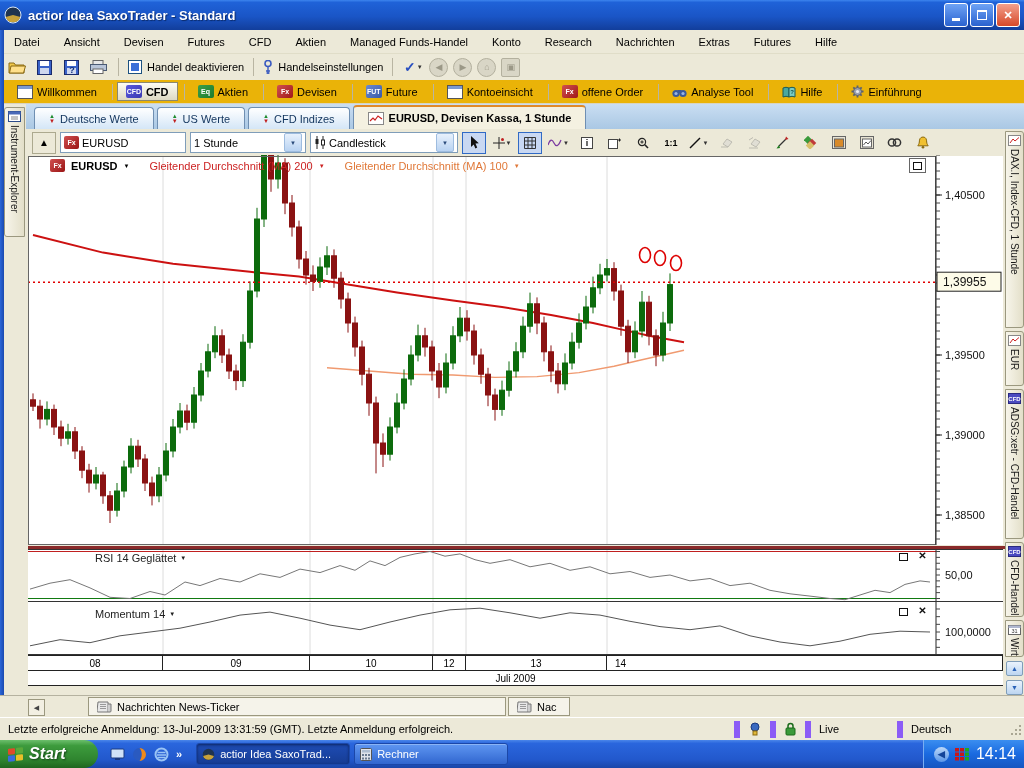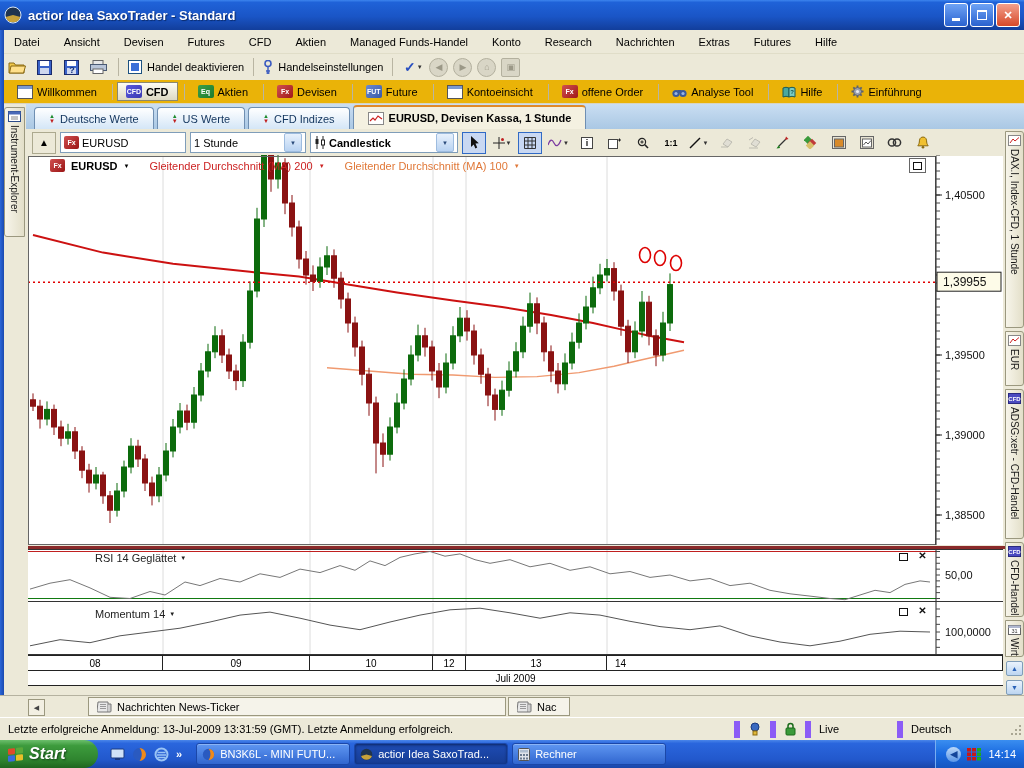--- a/index.html
+++ b/index.html
@@ -133,21 +133,21 @@
   .flag{display:grid;grid-template-columns:7px 7px;grid-template-rows:6px 6px;gap:1px;transform:skewY(-6deg);}
   .flag i{border-radius:1px;}
   .ql{display:flex;align-items:center;gap:7px;margin-left:12px;}
   .tasks{display:flex;align-items:center;gap:4px;margin-left:14px;flex:1;}
   .taskbtn{width:154px;height:22px;border-radius:3px;border:1px solid #1b47a8;color:#fff;font-size:11px;
     display:flex;align-items:center;gap:5px;padding:0 5px;box-sizing:border-box;white-space:nowrap;overflow:hidden;
     background:linear-gradient(180deg,#5f97f2,#3166cf);box-shadow:inset 0 1px 0 #8ab4f6;}
   .taskbtn.activewin{background:linear-gradient(180deg,#1e4cb4,#163c94);box-shadow:inset 0 1px 3px #0c245e;}
   #tray{height:28px;display:flex;align-items:center;gap:6px;padding:0 8px 0 10px;
     background:linear-gradient(180deg,#3a8ef0 0%,#1a6ae0 50%,#1555c0 100%);border-left:1px solid #79aef2;}
-  #clock{color:#fff;font-size:11px;}
+  #clock{color:#fff;font-size:16px;}
   .traychev{width:15px;height:15px;border-radius:50%;background:linear-gradient(180deg,#bcd8f8,#5a96e8);
     color:#14459a;font-size:9px;font-weight:bold;display:flex;align-items:center;justify-content:center;}
   svg text{font-family:"Liberation Sans",sans-serif;}
 </style>
 </head>
 <body>
 
 <div id="titlebar" class="abs">
   <svg width="18" height="18" viewBox="0 0 18 18">
     <circle cx="9" cy="9" r="8" fill="#20344f"></circle>
@@ -329,21 +329,21 @@
 <div id="charttoolbar" class="abs">
   <div class="cbtn raised">▲</div>
   <div class="field" style="width:118px;">
     <span class="fxbadge">Fx</span>
     <span>EURUSD</span>
   </div>
   <div class="field" style="width:108px;">
     <span style="flex:1;">1 Stunde</span>
     <span class="ddarrow">▼</span>
   </div>
-  <div class="field" style="width:140px;font-weight:bold;">
+  <div class="field" style="width:140px;">
     <svg width="12" height="13" viewBox="0 0 12 13">
       <line x1="3" y1="0" x2="3" y2="13" stroke="#222"></line>
         <rect x="1.5" y="3" width="3" height="5" fill="#222"></rect>
       <line x1="9" y1="0" x2="9" y2="13" stroke="#222"></line>
         <rect x="7.5" y="4" width="3" height="5" fill="#fff" stroke="#222"></rect>
     </svg>
     <span style="flex:1;">Candlestick</span>
     <span class="ddarrow">▼</span>
   </div>
   <div class="cbtn pressed">
@@ -922,27 +922,20 @@
       <circle cx="7.5" cy="7.5" r="6.5" fill="#2a5ac0"></circle>
       <path d="M7.5 1 A6.5 6.5 0 0 1 14 7.5 A6.5 6.5 0 0 1 7.5 14 C10 11 11 5 7.5 1" fill="#f08a1a"></path>
     </svg>
     <svg width="15" height="15" viewBox="0 0 15 15">
       <circle cx="7.5" cy="7.5" r="6" fill="none" stroke="#9ac4f5" stroke-width="2"></circle>
       <path d="M3 8 h9 M3.5 5.5 h8 M3.5 10.5 h8" stroke="#9ac4f5" stroke-width="1.4"></path>
     </svg>
     <span style="color:#fff;font-weight:bold;">»</span>
   </div>
   <div class="tasks">
-    <div class="taskbtn">
-      <svg width="13" height="13" viewBox="0 0 15 15">
-        <circle cx="7.5" cy="7.5" r="6.5" fill="#2a5ac0"></circle>
-        <path d="M7.5 1 A6.5 6.5 0 0 1 14 7.5 A6.5 6.5 0 0 1 7.5 14 C10 11 11 5 7.5 1" fill="#f08a1a"></path>
-      </svg>
-      <span>BN3K6L - MINI FUTU...</span>
-    </div>
     <div class="taskbtn activewin">
       <svg width="13" height="13" viewBox="0 0 18 18">
         <circle cx="9" cy="9" r="8" fill="#20344f"></circle>
         <path d="M1.5 11 A8 8 0 0 0 16.5 11 L9 9 Z" fill="#c8a23a"></path>
       </svg>
       <span>actior Idea SaxoTrad...</span>
     </div>
     <div class="taskbtn">
       <svg width="12" height="13" viewBox="0 0 12 13">
         <rect x="0.5" y="0.5" width="11" height="12" rx="1" fill="#dfe3ea" stroke="#555"></rect>

